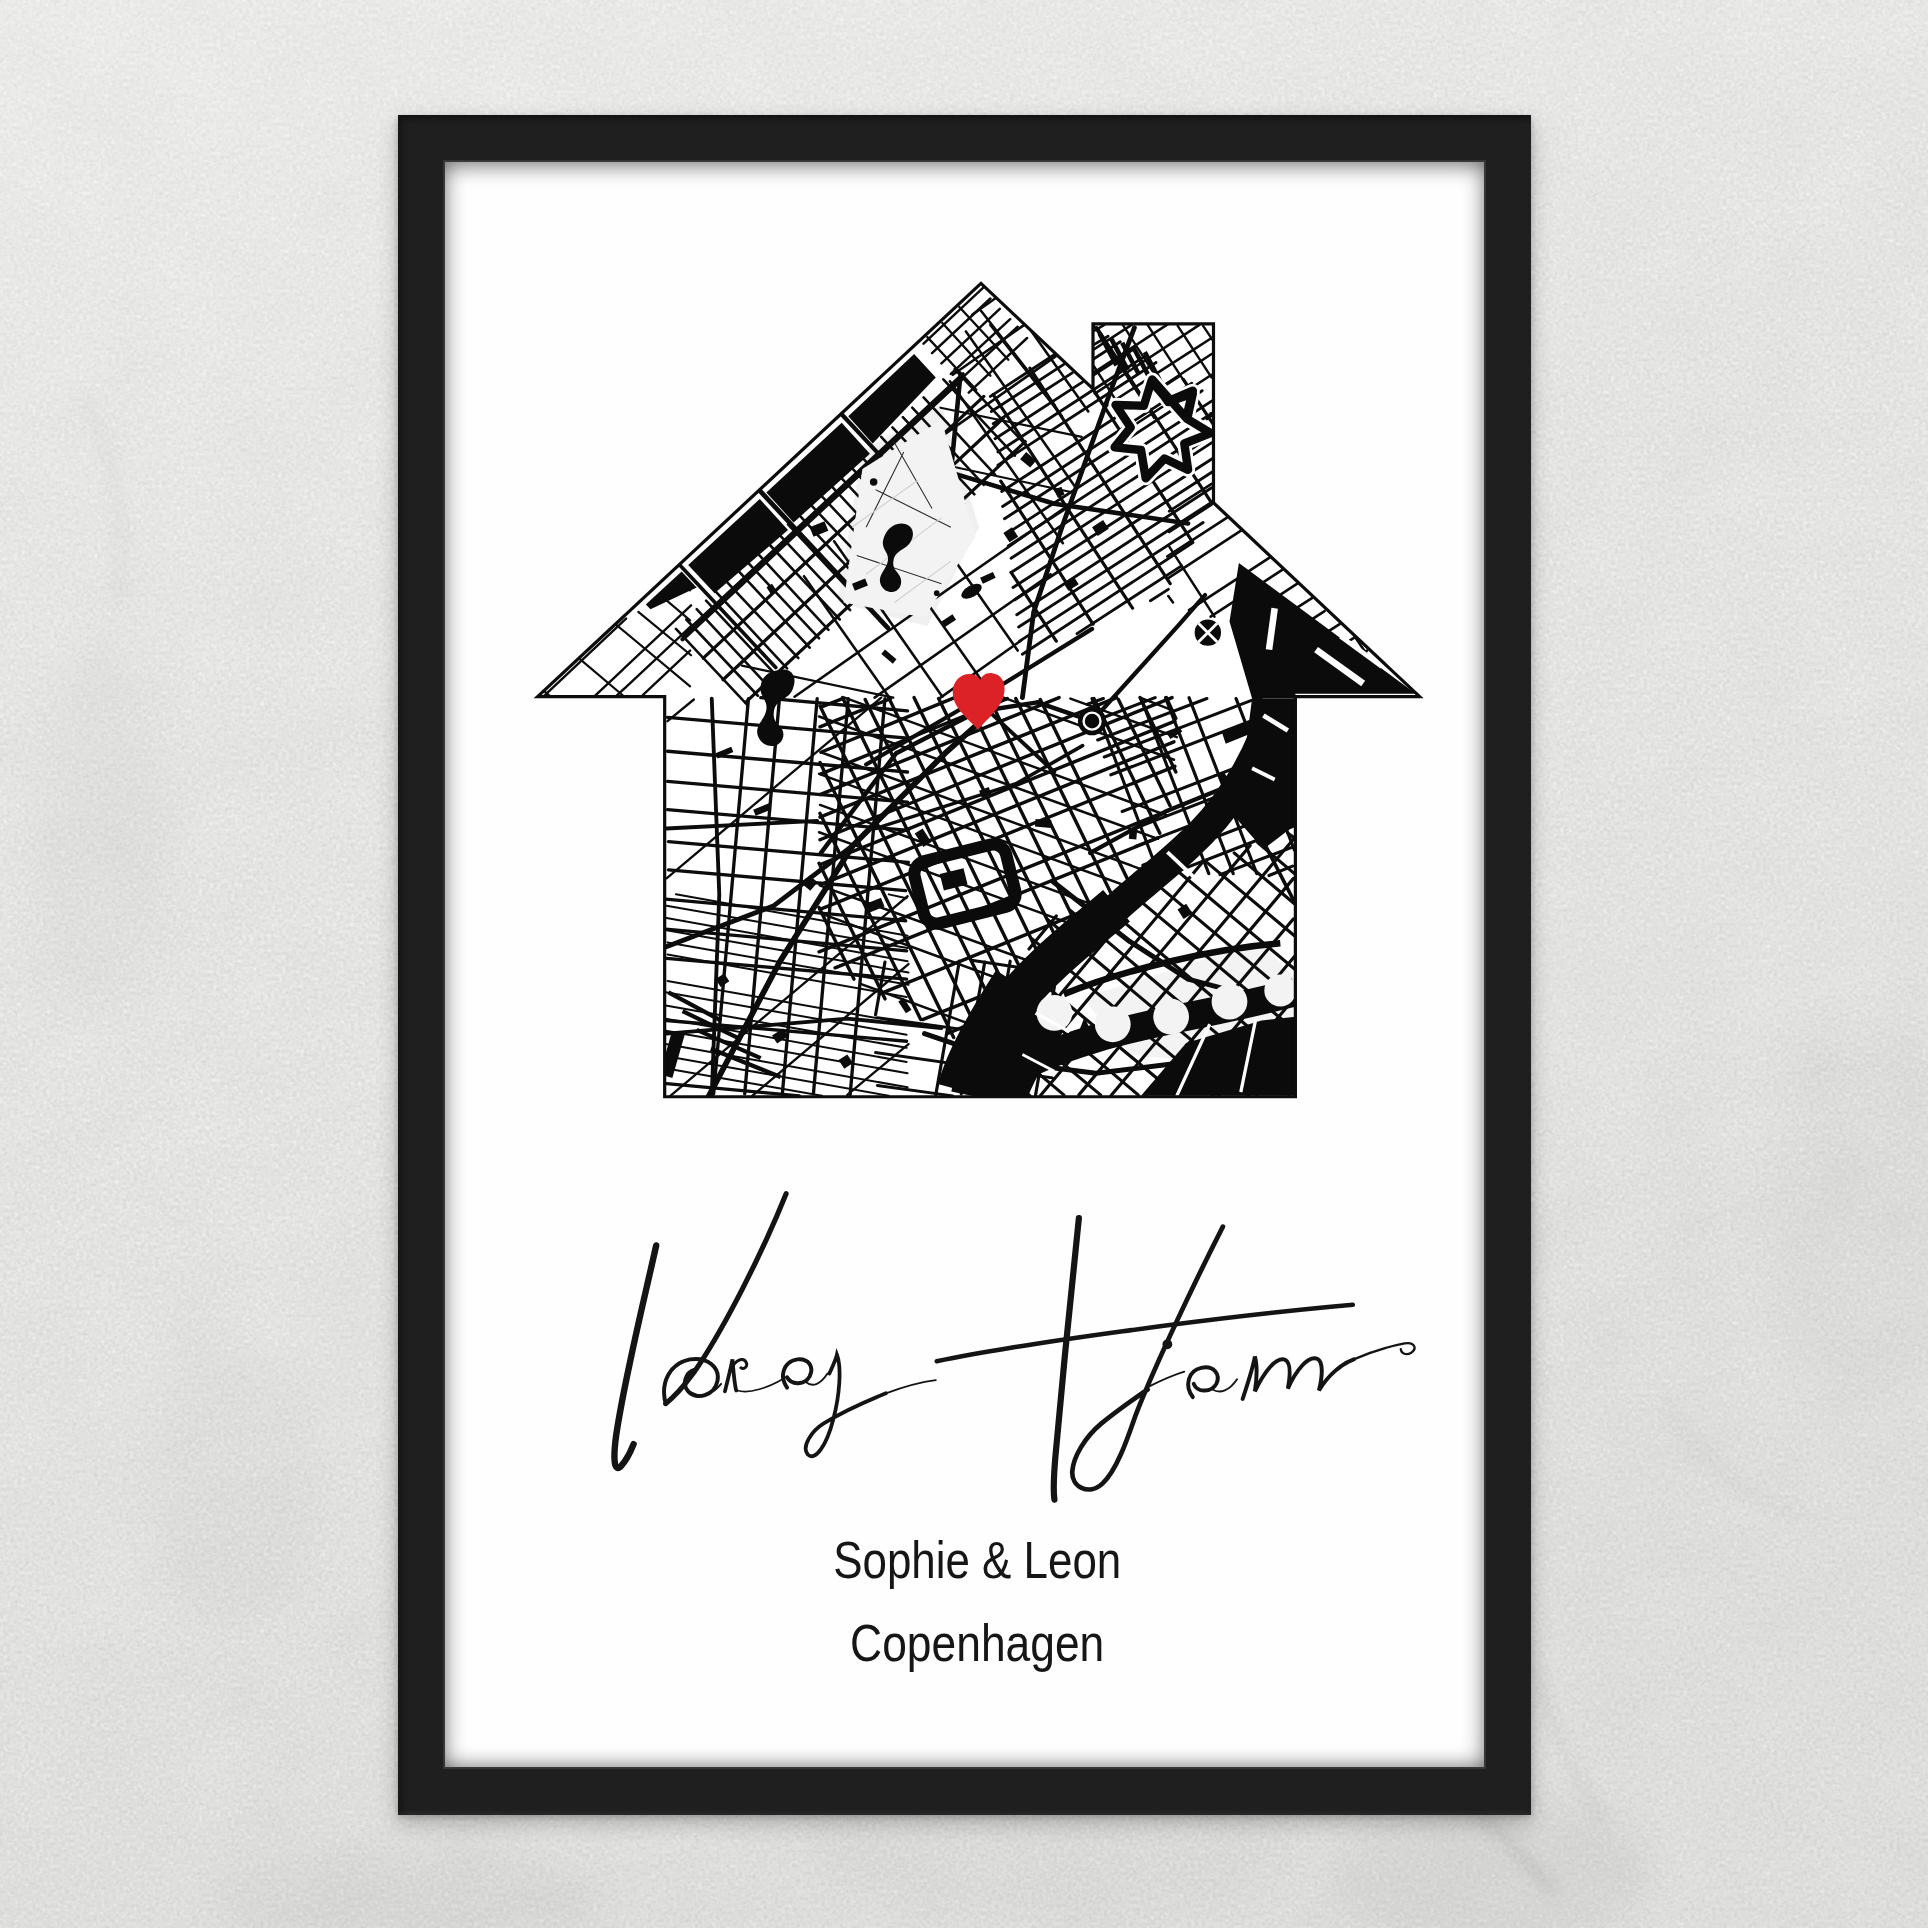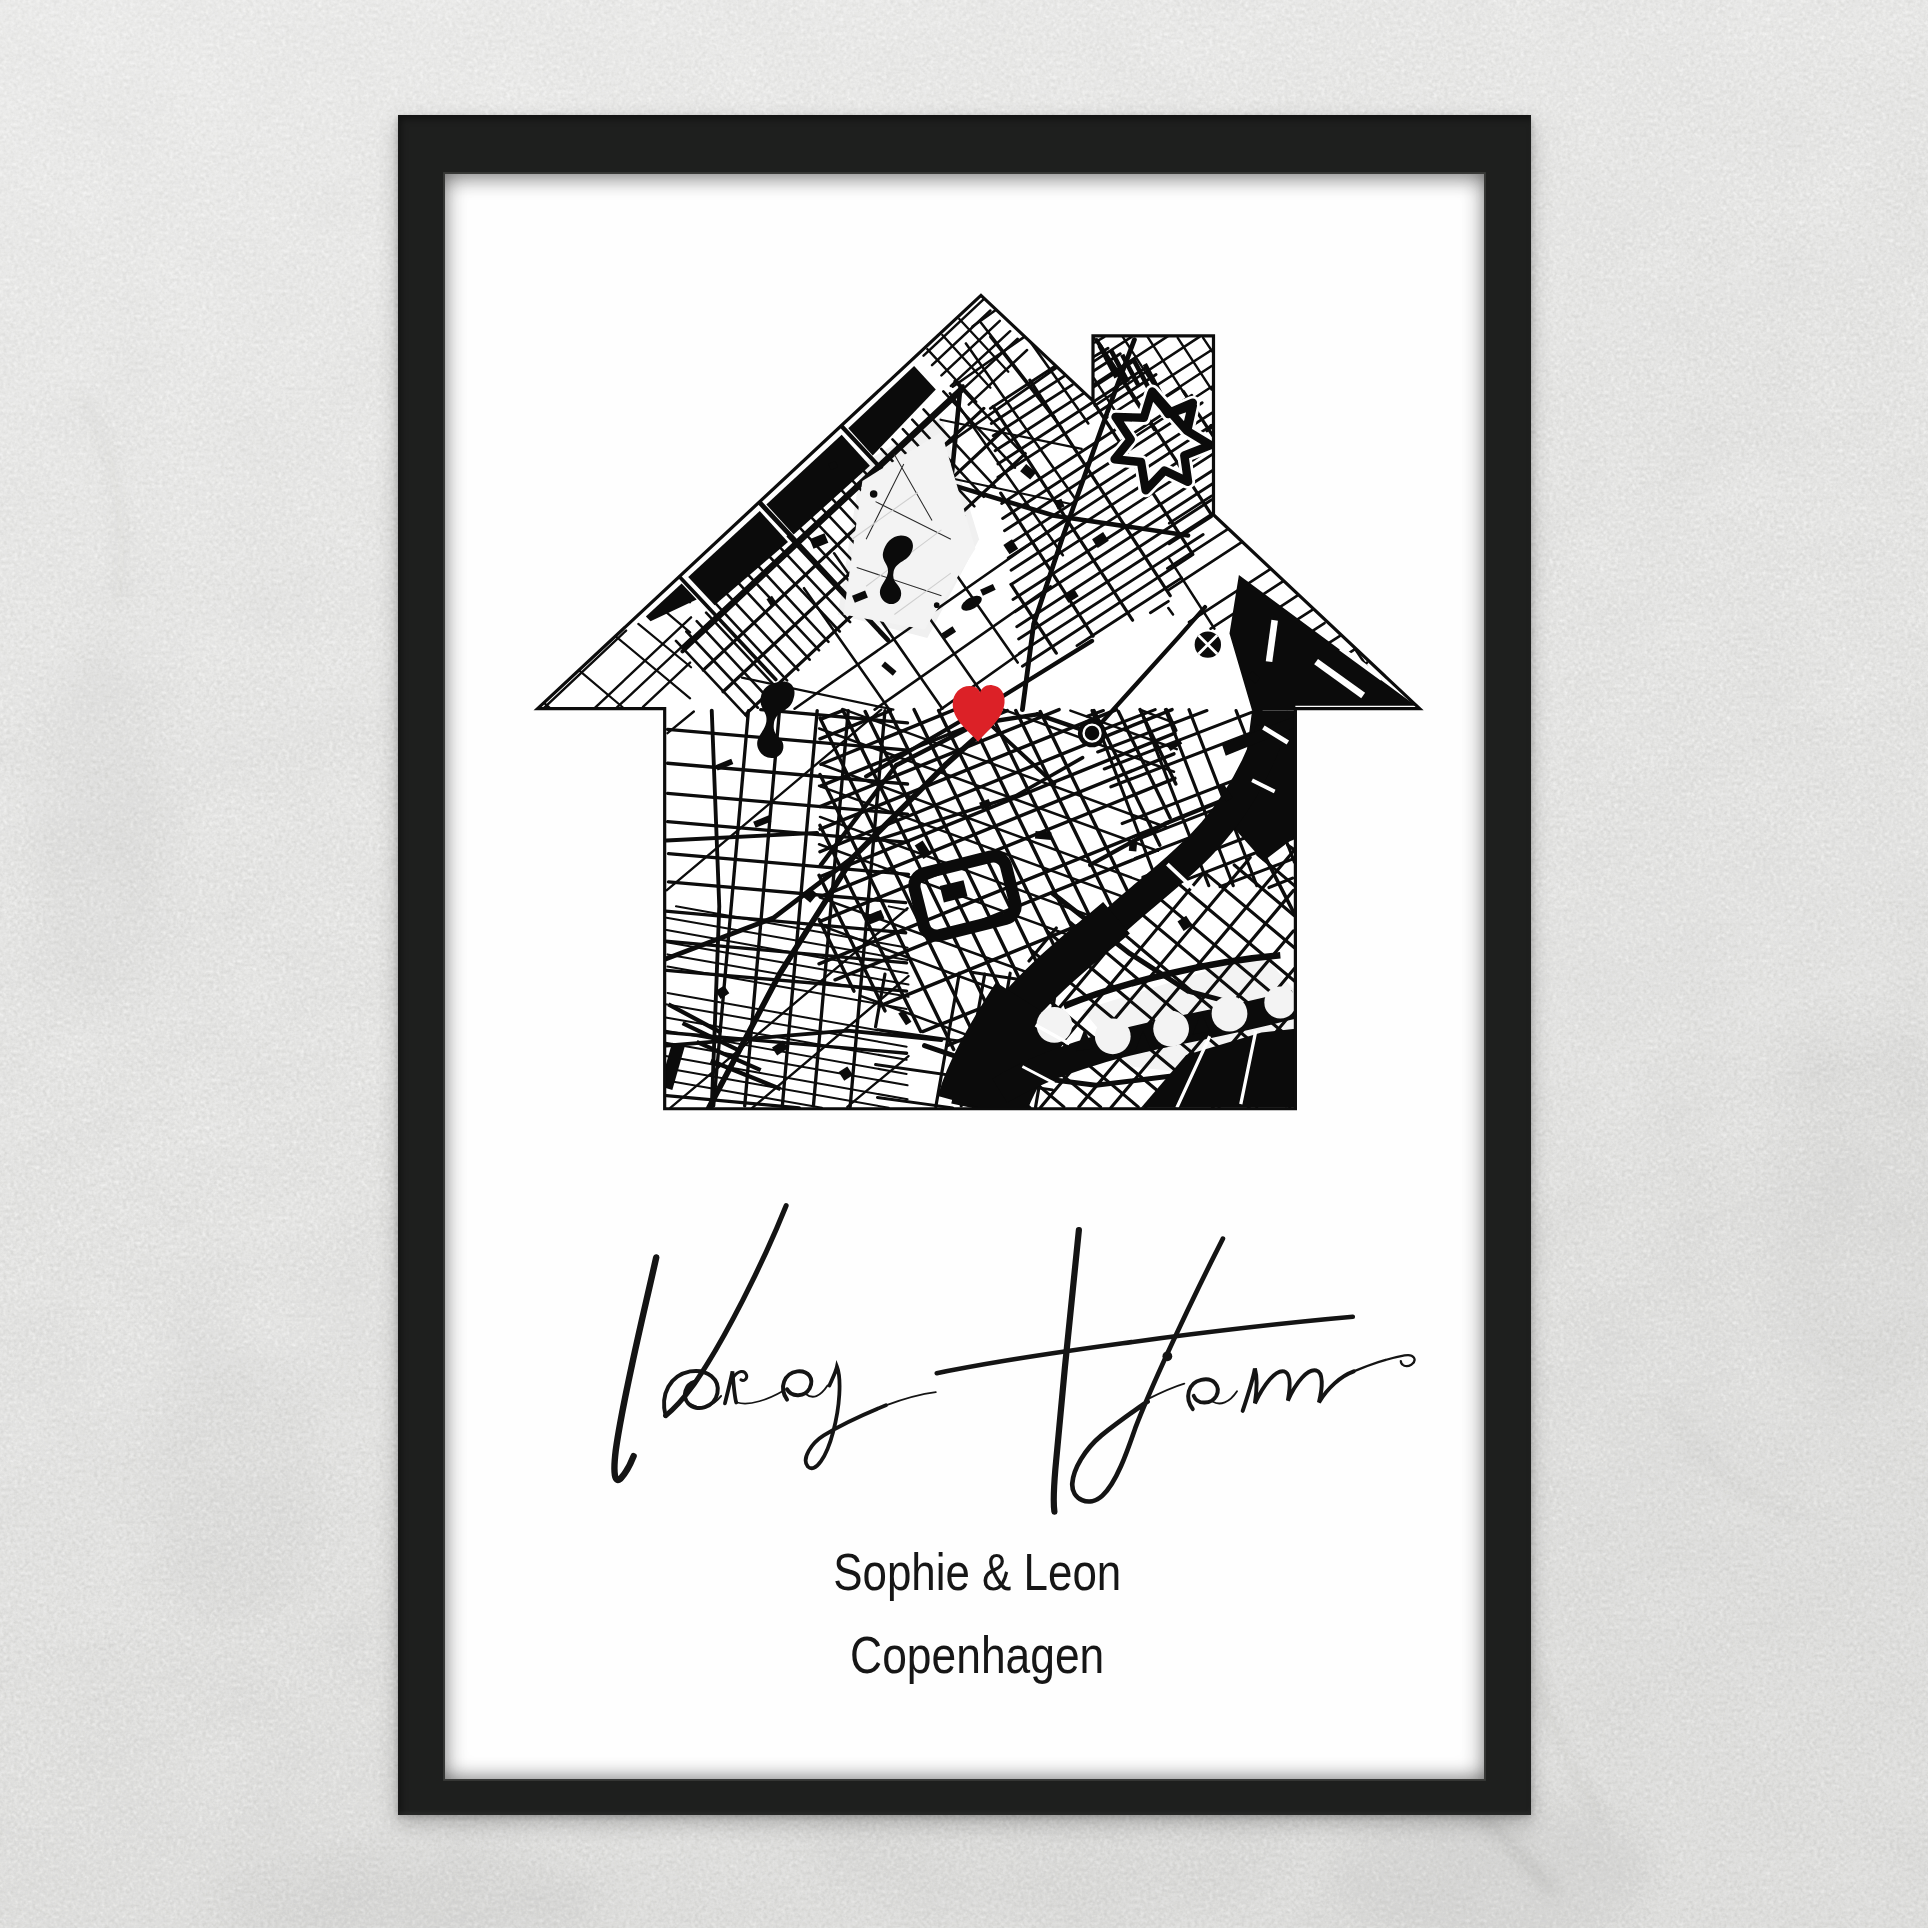--- a/index.html
+++ b/index.html
@@ -5,21 +5,21 @@
  font-family:"Liberation Sans",sans-serif;background:#f1f1f0;}
 #wall{position:absolute;left:0;top:0;width:1928px;height:1928px;}
 #frame{position:absolute;left:398px;top:115px;width:1133px;height:1700px;
  background:#1e1f1e;
  box-shadow:0 7.5px 19px rgba(50,50,50,.30), 0 1.9px 5.6px rgba(50,50,50,.25),
   inset 0 -2.8px 4.7px rgba(255,255,255,.06), inset 2.8px 3.8px 7.5px rgba(0,0,0,.45);}
 #poster{position:absolute;left:47px;top:47px;width:1039px;height:1605px;background:#fefefe;
  box-shadow:0 0 0 1.9px #383937,
   inset 0 15px 17px -7.5px rgba(0,0,0,.32), inset 0 0 24.5px rgba(0,0,0,.13),
   inset 15px 0 17px -9.4px rgba(0,0,0,.20), inset -15px 0 17px -9.4px rgba(0,0,0,.20),
-  inset 0 -13px 15px -7.5px rgba(0,0,0,.26);margin-top:12px;}
+  inset 0 -13px 15px -7.5px rgba(0,0,0,.26);}
 #art{position:absolute;left:0;top:0;}
 </style></head>
 <body>
 
 <svg id="wall" width="1928" height="1928" viewBox="0 0 2048 2048">
  <defs>
   <filter id="pl1" x="0" y="0" width="100%" height="100%">
    <feTurbulence type="fractalNoise" baseFrequency="0.012" numOctaves="5" seed="11" result="t"></feTurbulence>
    <feColorMatrix in="t" type="matrix" values="0 0 0 0 0  0 0 0 0 0  0 0 0 0 0  0.5 0.5 0.5 0 0" result="a"></feColorMatrix>
    <feFlood flood-color="#b3b3b1" result="f"></feFlood>

